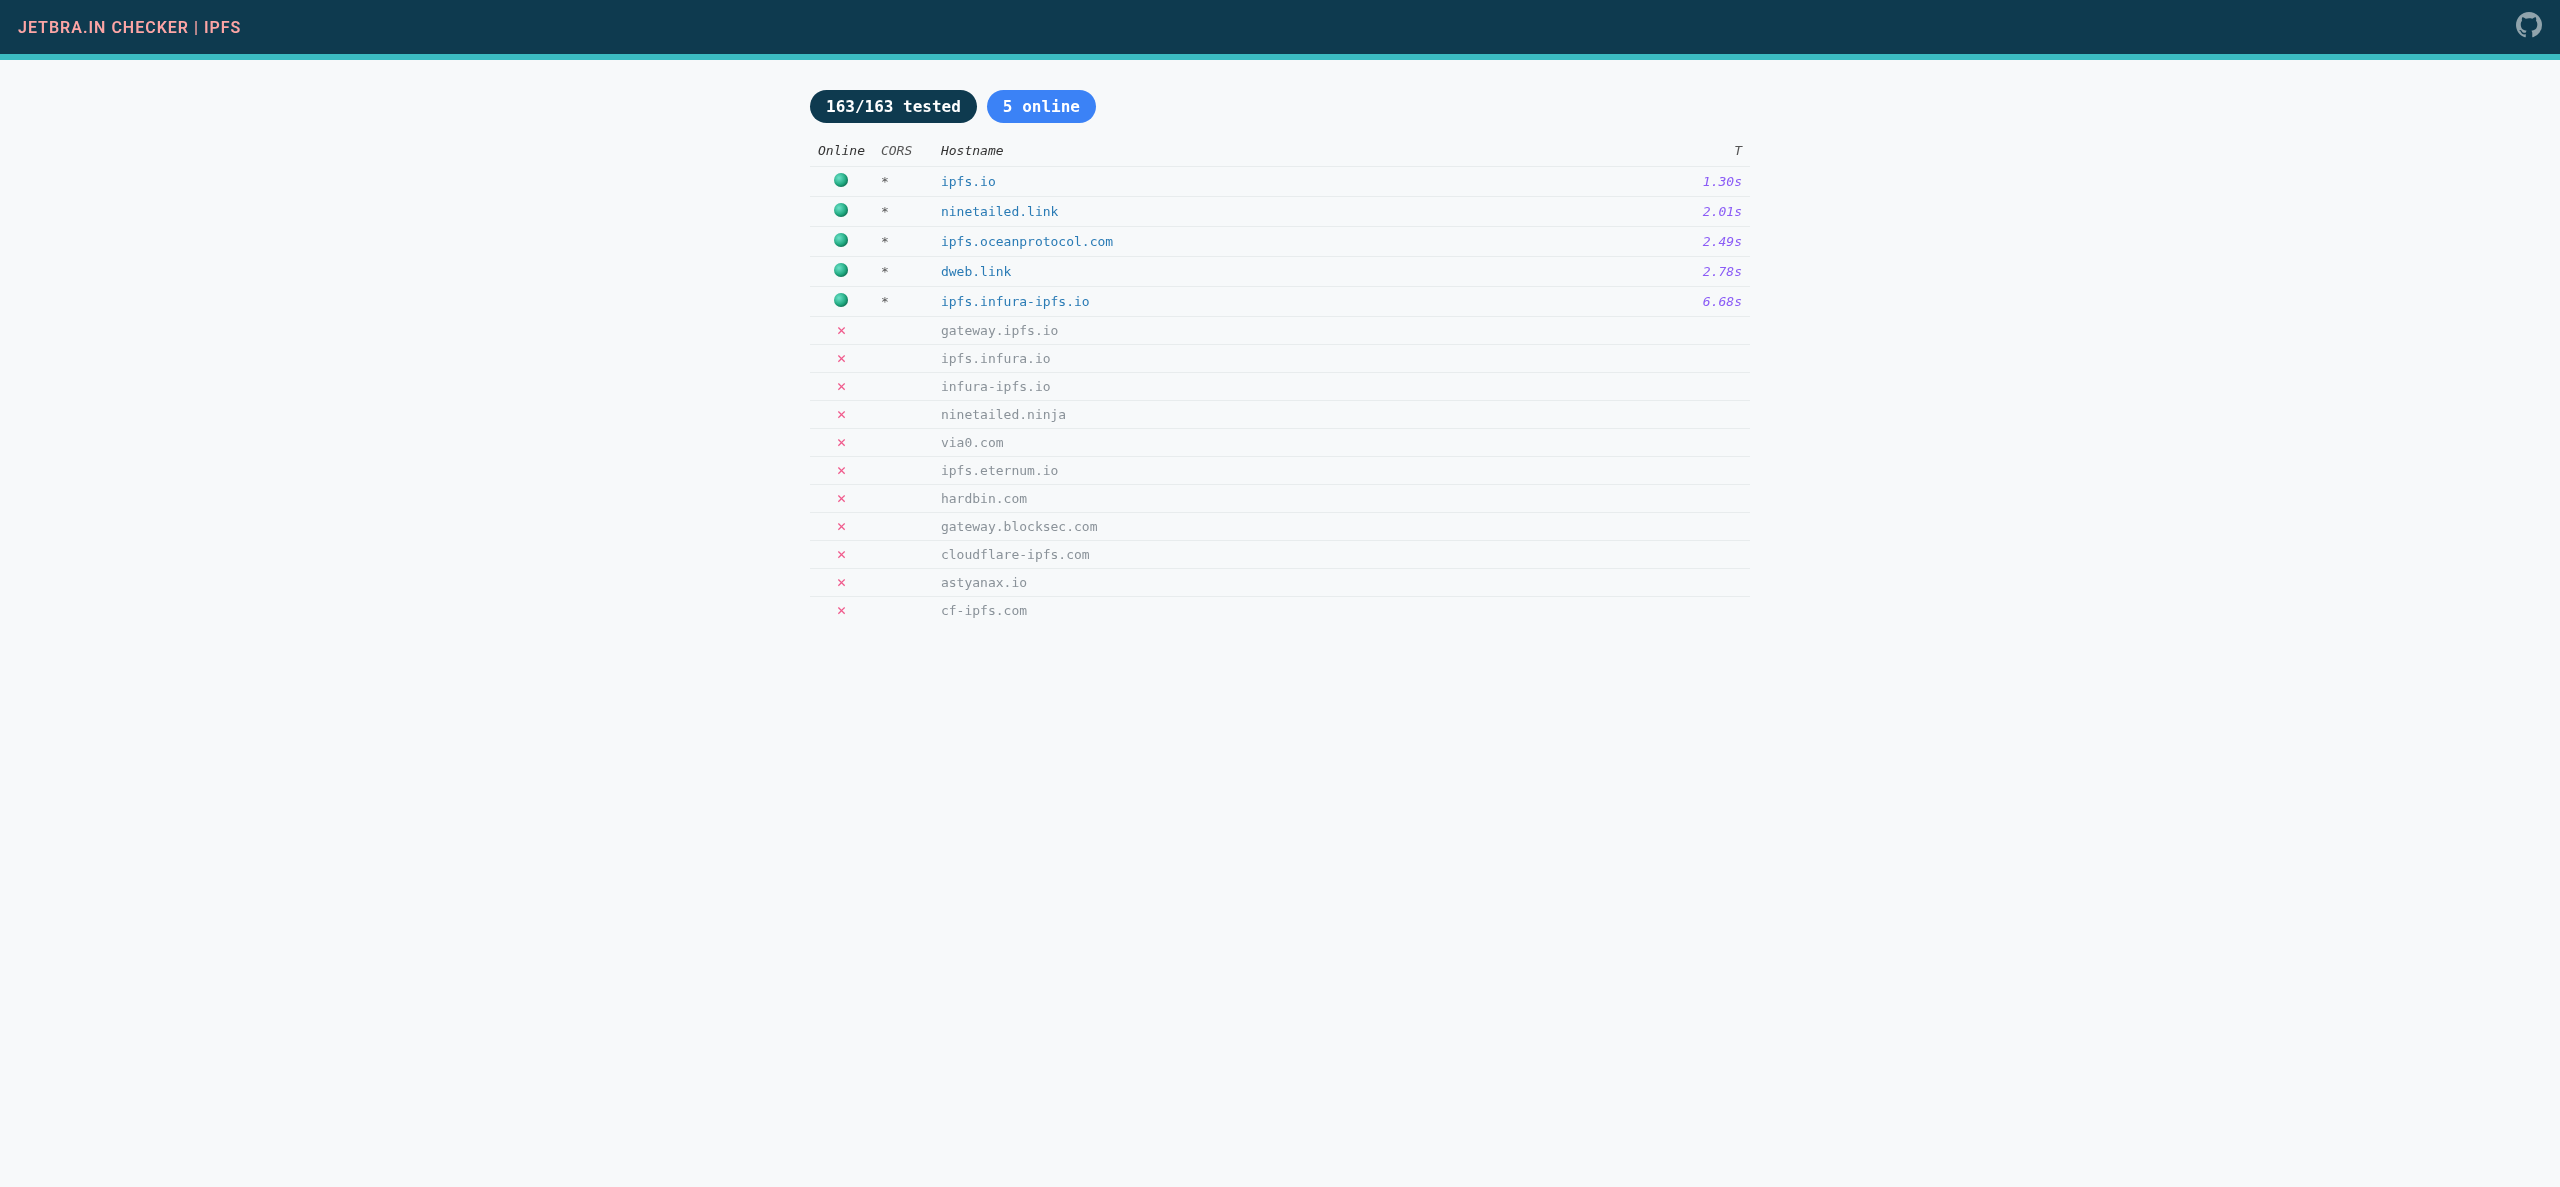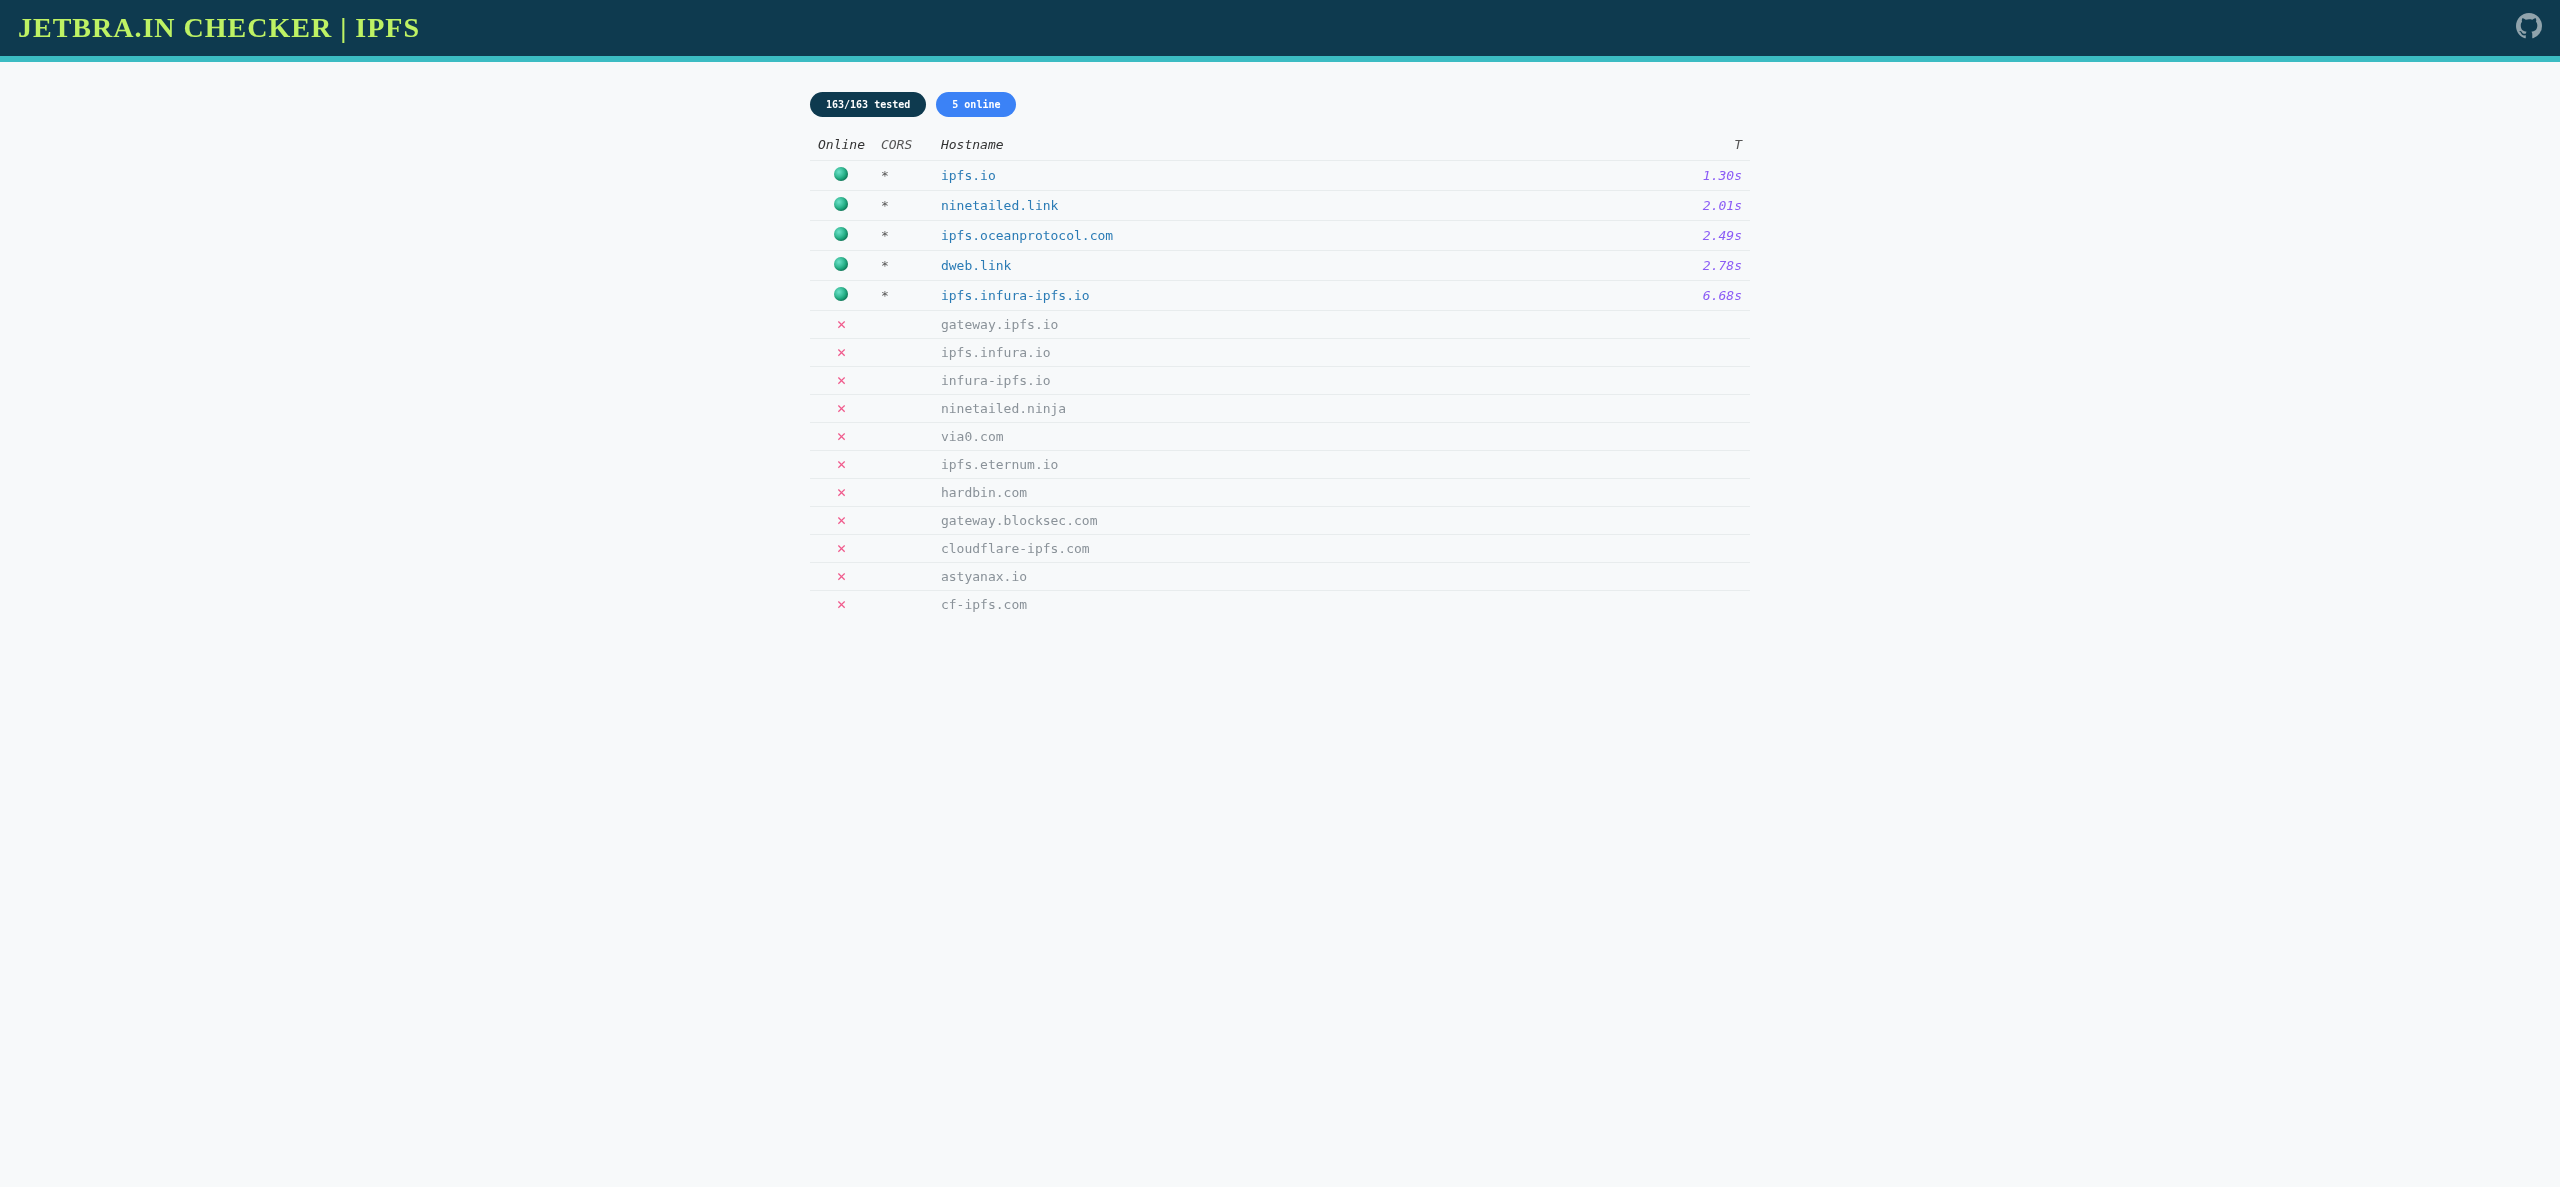--- a/index.html
+++ b/index.html
@@ -18,25 +18,24 @@
   
   .header {
     background: #0e3a4f;
     color: #58c9d6;
     padding: 12px 18px;
     display: flex;
     align-items: center;
     justify-content: space-between;
   }
   .header h1 {
-    font-size: 28px;
+    font-size: 16px;
     font-weight: 600;
     letter-spacing: 1px;
-    color: #bef264;
-    font-family: Liberation Serif, serif;
+    color: #fca5a5;
   }
   .github-link {
     color: #9fb0b8;
     display: flex;
     align-items: center;
   }
   .github-link svg { width: 26px; height: 26px; fill: #90a3ac; }
   .accent-bar { height: 6px; background: #3bbcc3; }
   
   .content { padding: 30px 20px 40px 20px; }
@@ -61,21 +60,21 @@
   .badges {
     width: 940px;
     margin: 0 auto 10px auto;
     display: flex;
     gap: 10px;
   }
   .badge {
     border-radius: 18px;
     padding: 7px 16px;
     font-family: ui-monospace, "SFMono-Regular", Consolas, monospace;
-    font-size: 10px;
+    font-size: 16px;
     color: #fff;
     font-weight: 600;
   }
   .badge-dark { background: #0e3a4f; }
   .badge-green { background: #3b82f6; }
   
   .table-wrap {
     width: 940px;
     margin: 0 auto;
   }

